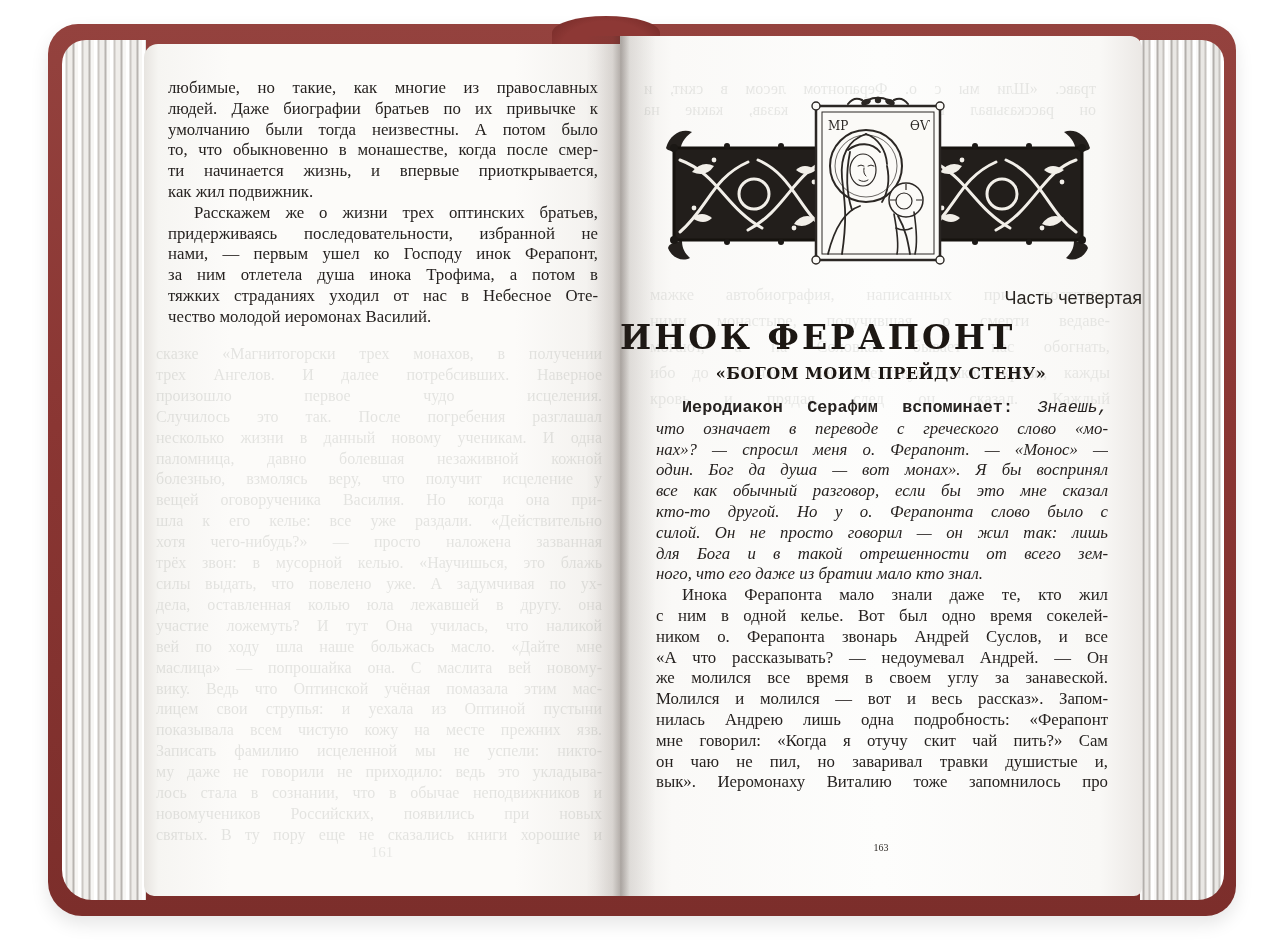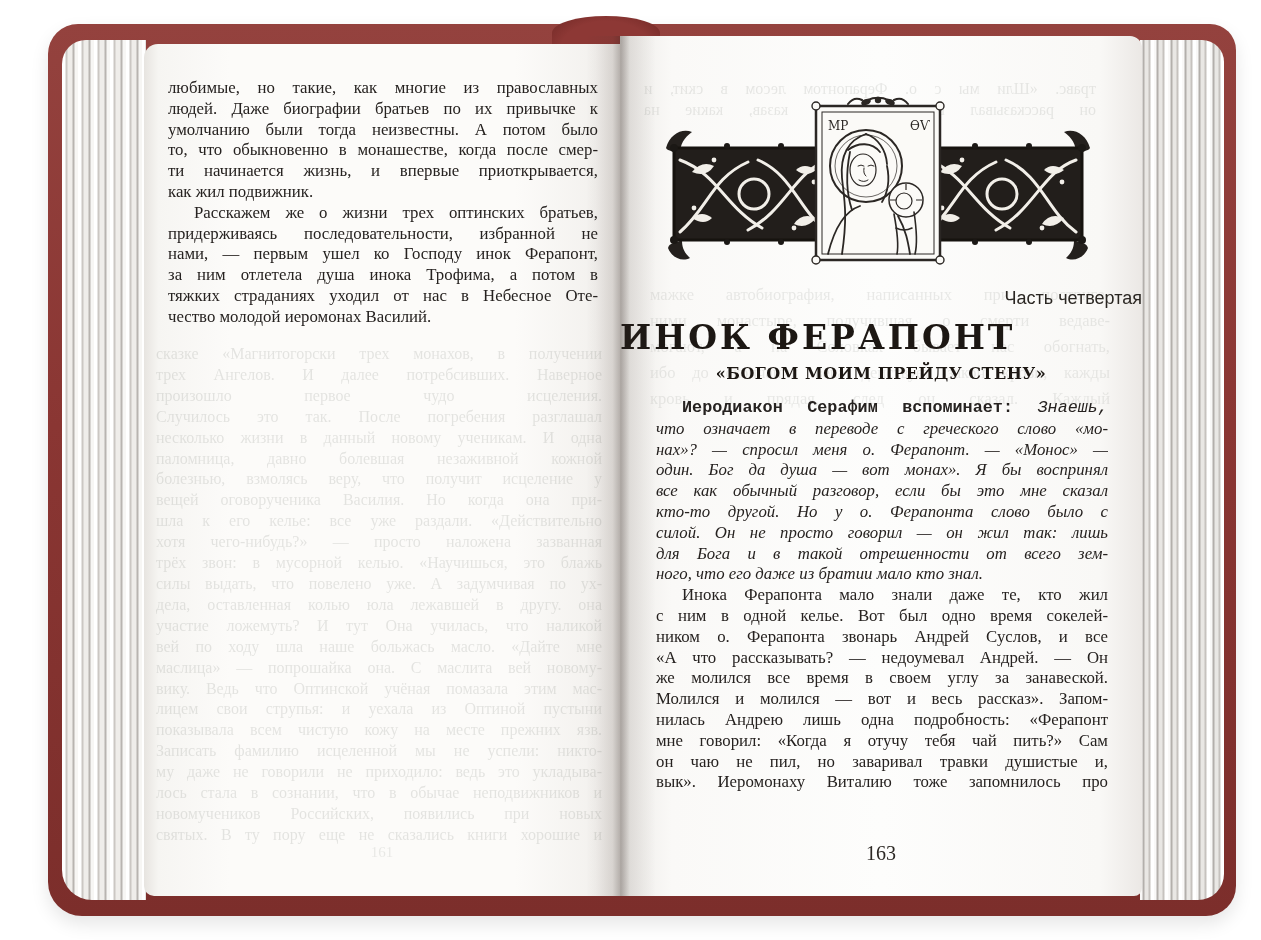--- a/index.html
+++ b/index.html
@@ -34,21 +34,21 @@
   .ital{font-style:italic;}
   .part-label{position:absolute;left:0;top:252px;width:100%;text-align:right;
          font-family:"Liberation Sans","DejaVu Sans",sans-serif;font-size:18px;color:#2a2622;}
   .chapter-title{position:absolute;left:0;top:282px;width:100%;
          font-family:"DejaVu Serif","Liberation Serif",serif;font-weight:700;font-size:33px;
          letter-spacing:3px;color:#1c1713;}
   .chapter-subtitle{position:absolute;left:0;top:328px;width:100%;text-align:center;
          font-family:"DejaVu Serif","Liberation Serif",serif;font-weight:700;font-size:16px;
          letter-spacing:0.5px;color:#1c1713;}
   .page-number{position:absolute;left:0;top:806px;width:100%;text-align:center;
-         font-size:20px;color:#2c2824;}
+         font-size:10px;color:#2c2824;}
   .headpiece{position:absolute;left:44px;top:60px;}
   .ghost{position:absolute;color:#5d635b;opacity:0.15;filter:blur(0.5px);}
   .lp-ghost{left:12px;top:300px;width:446px;font-size:16px;line-height:20.9px;}
   .lp-ghost-num{left:0;top:800px;width:100%;text-align:center;font-size:15px;opacity:0.12;}
   .rp-ghost-top{left:24px;top:42px;width:452px;font-size:16px;line-height:21px;transform:scaleX(-1);opacity:0.13;}
   .rp-ghost-mid{left:30px;top:246px;width:460px;font-size:16.5px;line-height:26px;opacity:0.12;}
 </style>
 </head>
 <body>
 
@@ -260,21 +260,21 @@
           </div>
       </div>
       <div class="para">
           <div class="pline ind">Инока Ферапонта мало знали даже те, кто жил</div>
           <div class="pline">с ним в одной келье. Вот был одно время сокелей-</div>
           <div class="pline">ником о. Ферапонта звонарь Андрей Суслов, и все</div>
           <div class="pline">«А что рассказывать? — недоумевал Андрей. — Он</div>
           <div class="pline">же молился все время в своем углу за занавеской.</div>
           <div class="pline">Молился и молился — вот и весь рассказ». Запом-</div>
           <div class="pline">нилась Андрею лишь одна подробность: «Ферапонт</div>
-          <div class="pline">мне говорил: «Когда я отучу тебя чай пить?» Сам</div>
+          <div class="pline">мне говорил: «Когда я отучу скит чай пить?» Сам</div>
           <div class="pline">он чаю не пил, но заваривал травки душистые и,</div>
           <div class="pline">вык». Иеромонаху Виталию тоже запомнилось про</div>
         </div>
     </div>
 
     <div class="page-number">163</div>
   </div>
 
   <div class="gutter"></div>
 </div>

